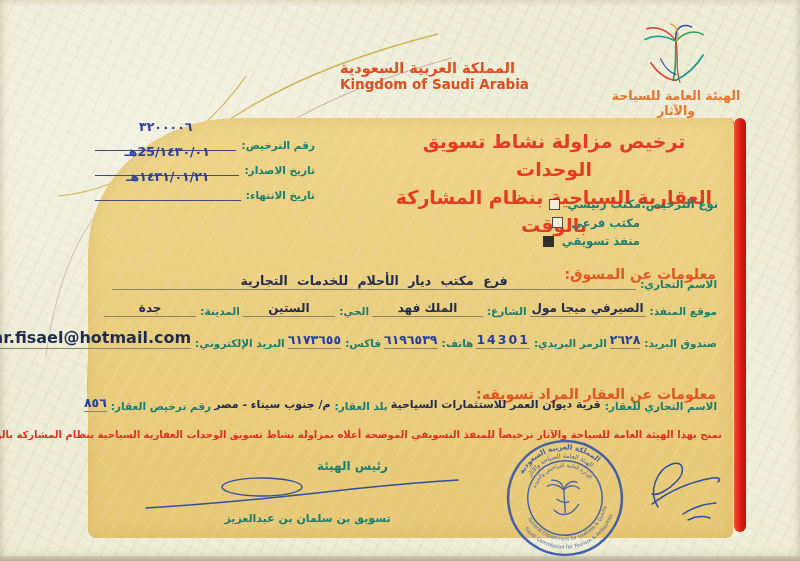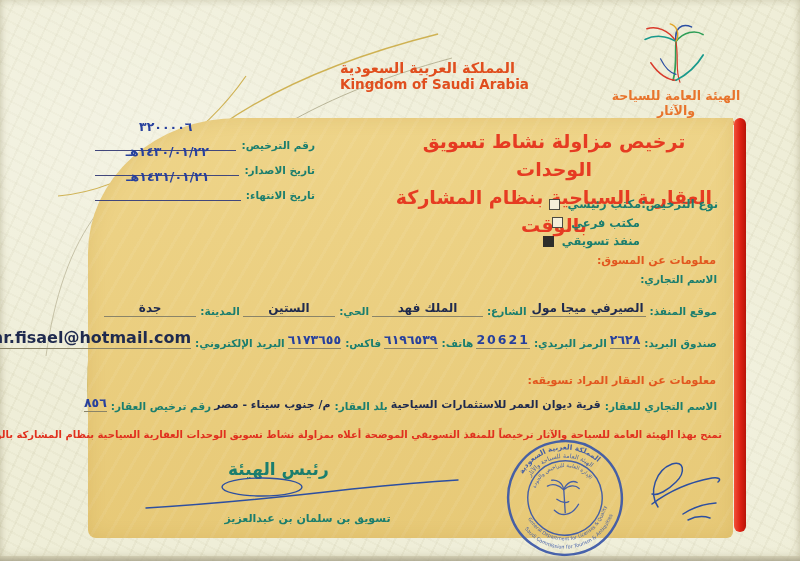--- a/index.html
+++ b/index.html
@@ -53,37 +53,37 @@
   .types{position:absolute;right:82px;top:197px;display:flex;flex-direction:column;align-items:flex-end;}
   .type-row{display:flex;direction:rtl;align-items:center;margin-bottom:4.5px;
     color:#1b7e6e;font-size:11.5px;font-weight:bold;}
   .type-row.indent{margin-left:0;margin-right:78px;}
   .type-head{margin-left:0;}
   .opt-lbl{margin-left:8px;}
   .cb{width:11px;height:11px;border:1.6px solid #4a4a42;background:#f4eed8;box-sizing:border-box;}
   .cb.checked{background:#2e2e2a;border-color:#2e2e2a;}
 
   
-  .sec{position:absolute;direction:rtl;color:#e2571f;font-size:11px;font-weight:bold;white-space:nowrap;}
+  .sec{position:absolute;direction:rtl;color:#e2571f;font-size:14px;font-weight:bold;white-space:nowrap;margin-top:12px;}
   .frow{position:absolute;display:flex;direction:rtl;align-items:flex-end;}
   .lbl{color:#1b7e6e;font-size:10.5px;font-weight:bold;white-space:nowrap;margin:0 3px 0 4px;}
   .val{text-align:center;border-bottom:1px solid #8a8468;padding-bottom:1px;
     color:#1f2a4e;font-weight:bold;font-size:12px;white-space:nowrap;direction:rtl;}
   .val.wide{word-spacing:5px;letter-spacing:.4px;font-size:12.5px;}
   .val.num{color:#27409d;letter-spacing:2px;font-size:12.5px;}
   .val.plain{border-bottom:none;font-size:11px;}
   .val.email{direction:ltr;unicode-bidi:isolate;font-size:16px;letter-spacing:0;}
   .grow1{flex:1;} .grow08{flex:.8;} .grow12{flex:1.2;}
 
   .statement{position:absolute;left:100px;top:429px;width:622px;text-align:center;direction:rtl;
     color:#e0301e;font-size:10px;font-weight:bold;white-space:nowrap;}
 
   
-  .chair-title{position:absolute;left:228px;top:459px;width:160px;text-align:left;
-    color:#1b7e6e;font-size:17px;font-weight:bold;direction:rtl;}
+  .chair-title{position:absolute;left:228px;top:459px;width:160px;text-align:right;
+    color:#1b7e6e;font-size:12px;font-weight:bold;direction:rtl;}
   .chair-name{position:absolute;left:200px;top:512px;width:215px;text-align:center;
     color:#1b7e6e;font-size:11px;font-weight:bold;direction:rtl;}
   .sig-left{position:absolute;left:142px;top:474px;}
   .sig-right{position:absolute;left:628px;top:452px;}
   .stamp{position:absolute;left:503px;top:436px;width:124px;height:124px;
     transform:rotate(-9deg);opacity:.92;}
   .stamp text{font-family:"DejaVu Sans",sans-serif;fill:#3a57a8;}
 </style>
 </head>
 <body>
@@ -124,21 +124,21 @@
   <div class="panel"></div>
   <div class="redbar"></div>
 
   <div class="meta">
     <div class="meta-row">
       <span class="meta-lbl">رقم الترخيص:</span>
       <span class="meta-val">٣٢٠٠٠٠٦</span>
     </div>
     <div class="meta-row">
       <span class="meta-lbl">تاريخ الاصدار:</span>
-      <span class="meta-val">١٤٣٠/٠١/٢٢هـ</span>
+      <span class="meta-val">١٤٣٠/٠١/25هـ</span>
     </div>
     <div class="meta-row">
       <span class="meta-lbl">تاريخ الانتهاء:</span>
       <span class="meta-val">١٤٣١/٠١/٢١هـ</span>
     </div>
   </div>
 
   <div class="title">
     <div>ترخيص مزاولة نشاط تسويق الوحدات</div>
     <div>العقارية السياحية بنظام المشاركة بالوقت</div>
@@ -157,38 +157,39 @@
     <div class="type-row indent">
       <span class="opt-lbl">منفذ تسويقي</span>
       <span class="cb checked"></span>
     </div>
   </div>
 
   <div class="sec" style="right:84px;top:254px;">معلومات عن المسوق:</div>
 
   <div class="frow" style="left:112px;top:273px;width:608px;">
     <span class="lbl">الاسم التجاري:</span>
+    <span class="val wide grow1">فرع مكتب ديار الأحلام للخدمات التجارية</span>
   </div>
 
   <div class="frow" style="left:104px;top:301px;width:616px;">
     <span class="lbl">موقع المنفذ:</span>
     <span class="val" style="min-width:116px;">الصيرفي ميجا مول</span>
     <span class="lbl">الشارع:</span>
     <span class="val grow12">الملك فهد</span>
     <span class="lbl">الحي:</span>
     <span class="val grow1">الستين</span>
     <span class="lbl">المدينة:</span>
     <span class="val grow1">جدة</span>
   </div>
 
   <div class="frow" style="left:104px;top:328px;width:616px;">
     <span class="lbl">صندوق البريد:</span>
     <span class="val num grow08">٢٦٢٨</span>
     <span class="lbl">الرمز البريدي:</span>
-    <span class="val num grow08">20621</span>
+    <span class="val num grow08">14301</span>
     <span class="lbl">هاتف:</span>
     <span class="val num grow1">٦١٩٦٥٣٩</span>
     <span class="lbl">فاكس:</span>
     <span class="val num grow1">٦١٧٣٦٥٥</span>
     <span class="lbl">البريد الإلكتروني:</span>
     <span class="val email grow12">mr.fisael@hotmail.com</span>
   </div>
 
   <div class="sec" style="right:84px;top:374px;">معلومات عن العقار المراد تسويقه:</div>
 

